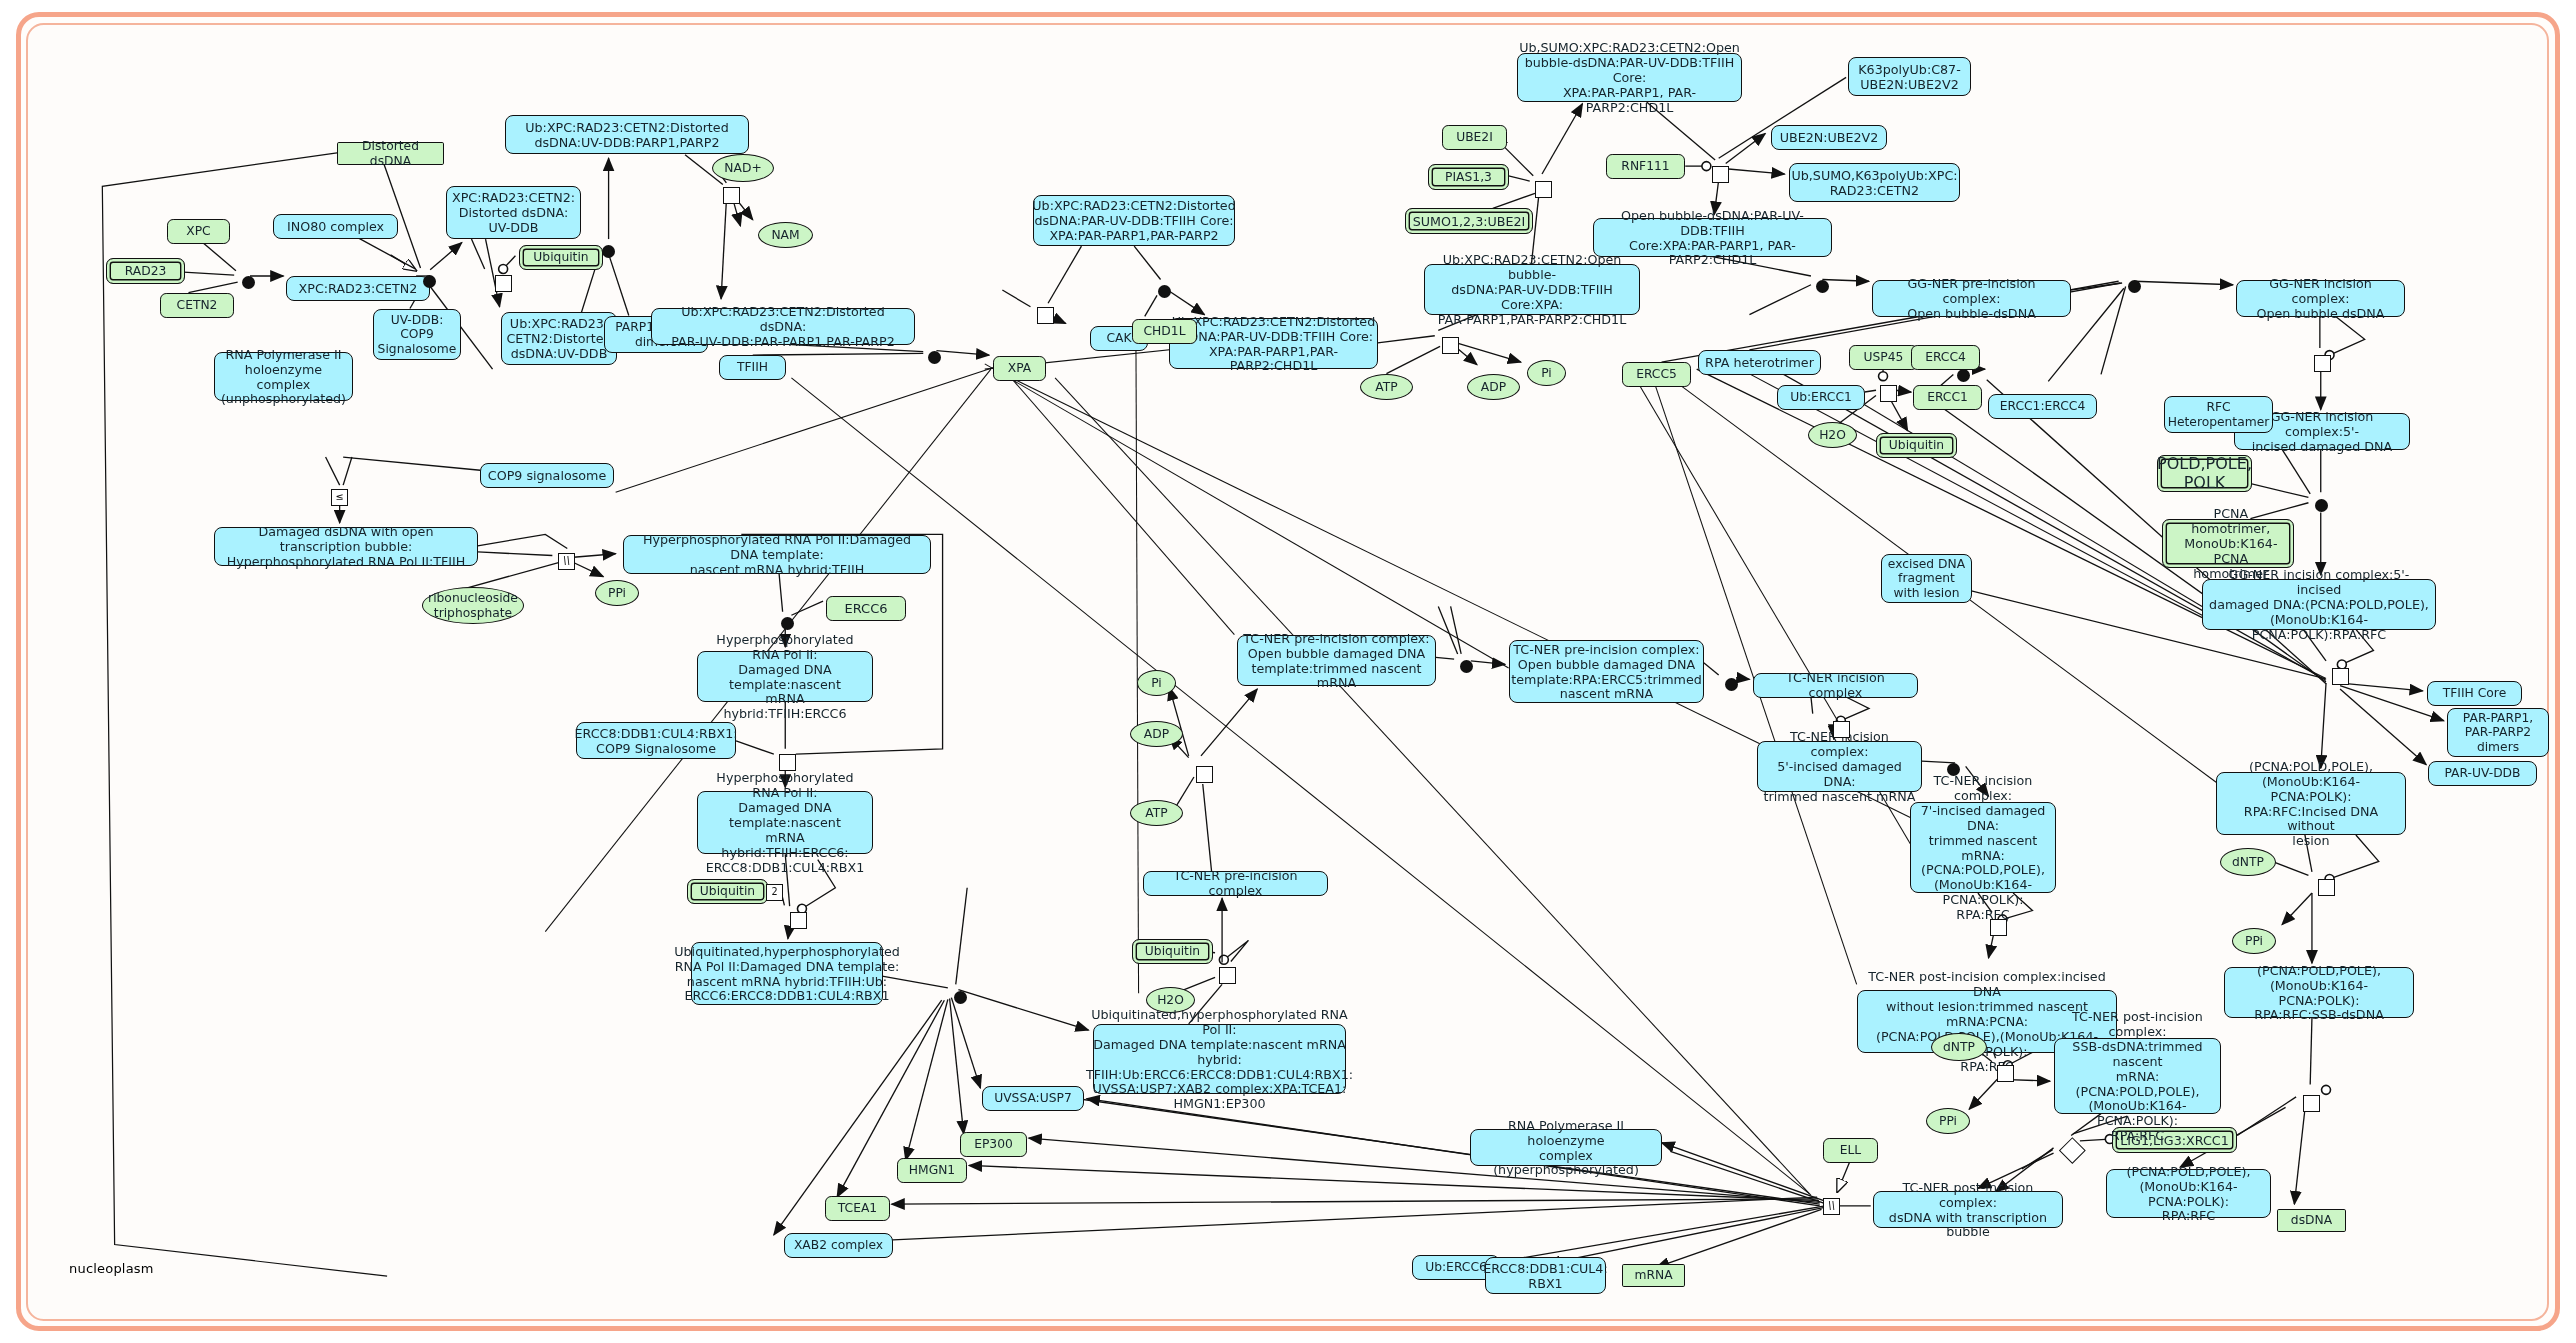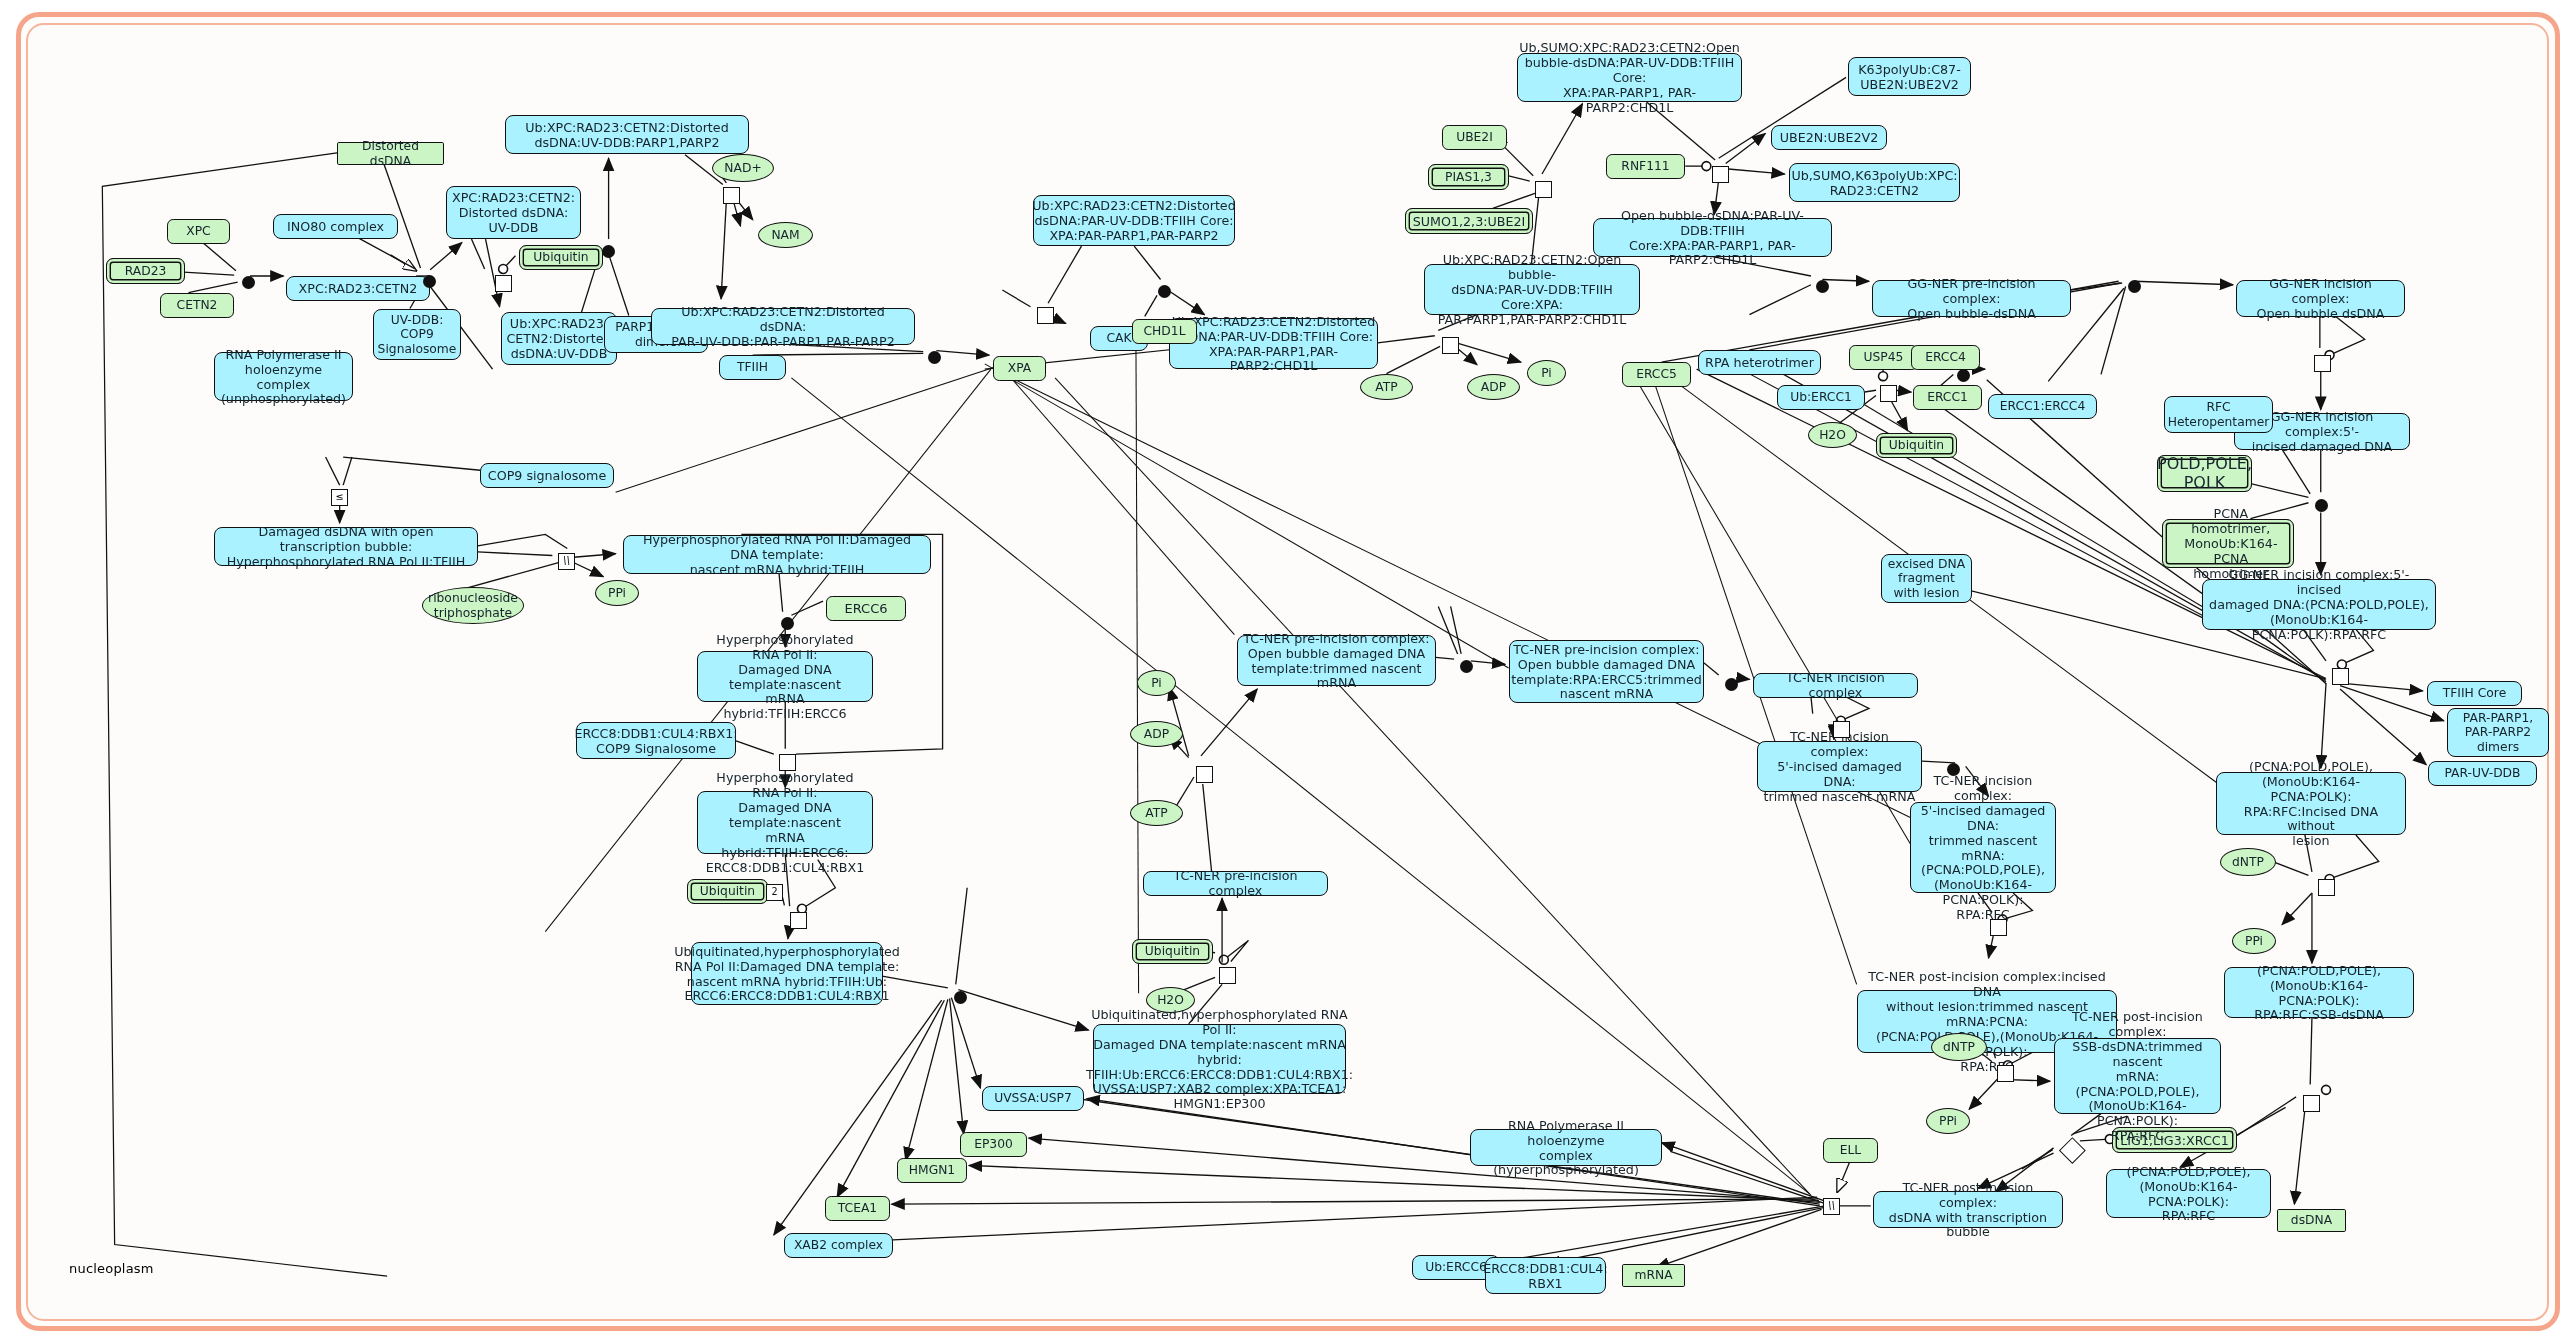--- a/index.html
+++ b/index.html
@@ -520,21 +520,21 @@
 template:trimmed nascent mRNA</div>
       <div class="node complex" style="left: 1509px; top: 640px; width: 195px; height: 63px;">TC-NER pre-incision complex:
 Open bubble damaged DNA
 template:RPA:ERCC5:trimmed
 nascent mRNA</div>
       <div class="node complex" style="left: 1753px; top: 673px; width: 165px; height: 24.6px;">TC-NER incision complex</div>
       <div class="node complex" style="left: 1757px; top: 741px; width: 165px; height: 51px;">TC-NER incision complex:
 5'-incised damaged DNA:
 trimmed nascent mRNA</div>
       <div class="node complex" style="left: 1910px; top: 802px; width: 146px; height: 91px;">TC-NER incision complex:
-5'-incised damaged DNA:
+7'-incised damaged DNA:
 trimmed nascent mRNA:
 (PCNA:POLD,POLE),
 (MonoUb:K164-PCNA:POLK):
 RPA:RFC</div>
       <div class="node complex" style="left: 1857px; top: 990px; width: 260px; height: 63px;">TC-NER post-incision complex:incised DNA
 without lesion:trimmed nascent mRNA:PCNA:
 (PCNA:POLD,POLE),(MonoUb:K164-PCNA:POLK):
 RPA:RFC</div>
       <div class="node chem" style="left: 1931px; top: 1033px; width: 56px; height: 28px; font-size: 12.3px;">dNTP</div>
       <div class="node chem" style="left: 1926px; top: 1108px; width: 44px; height: 26px; font-size: 12.3px;">PPi</div>

